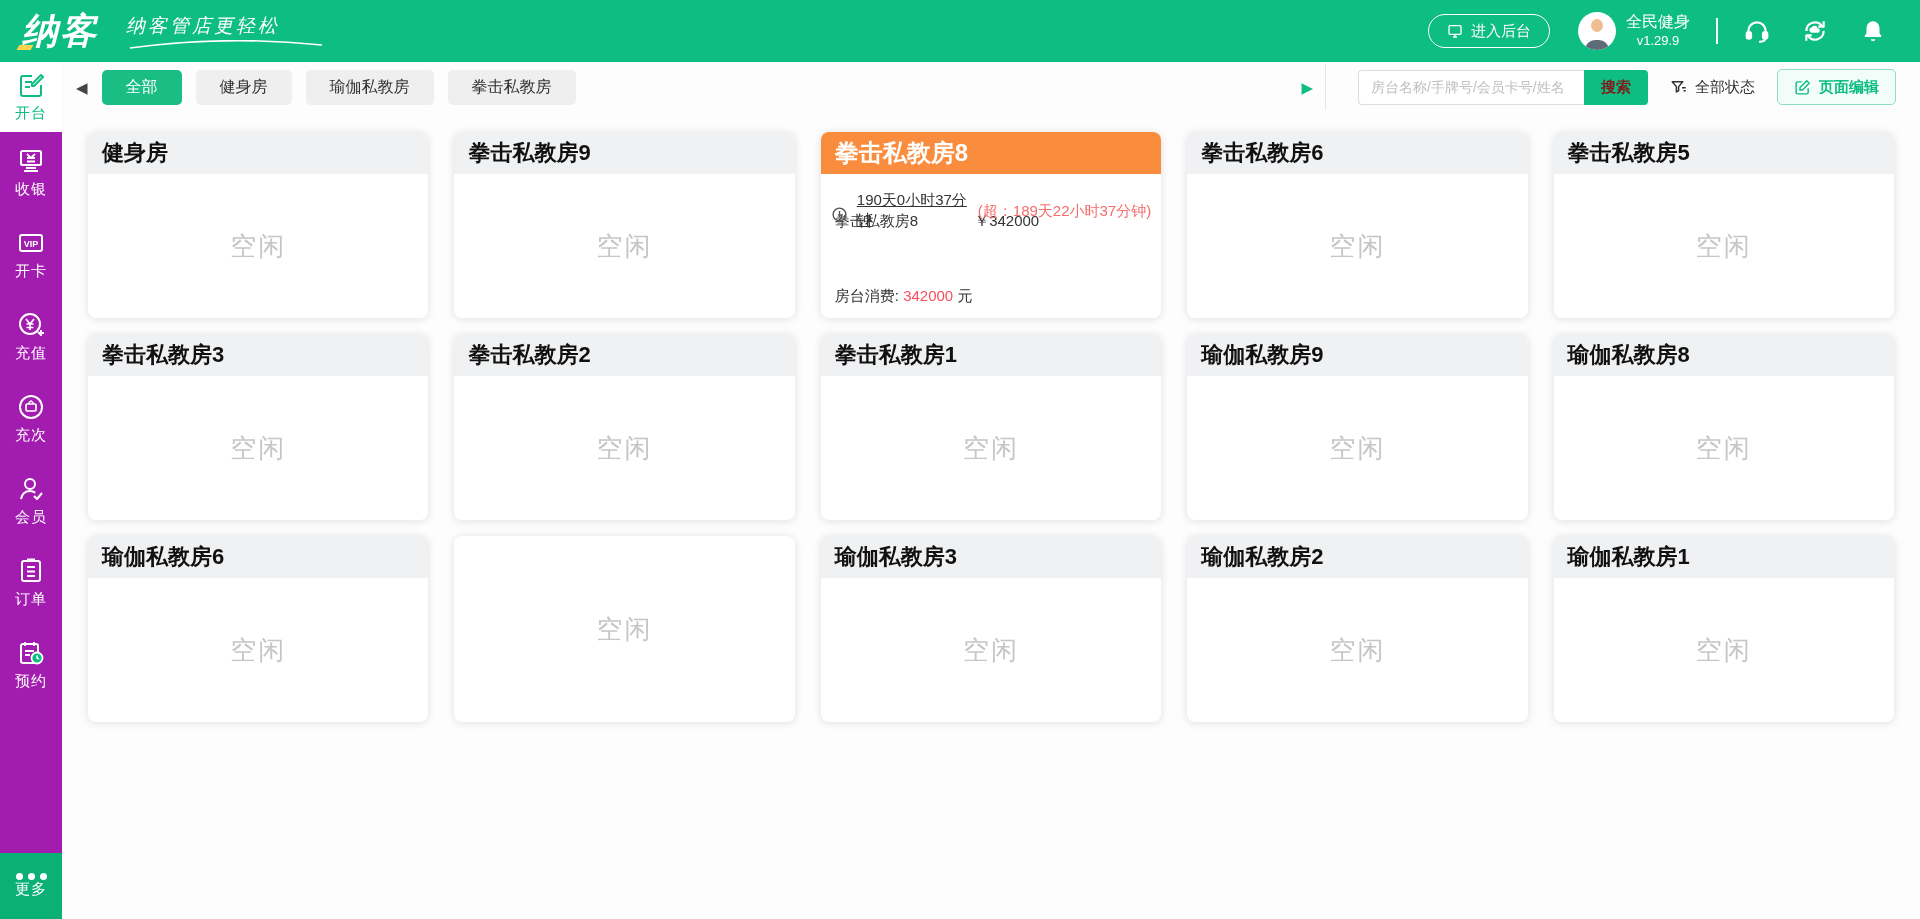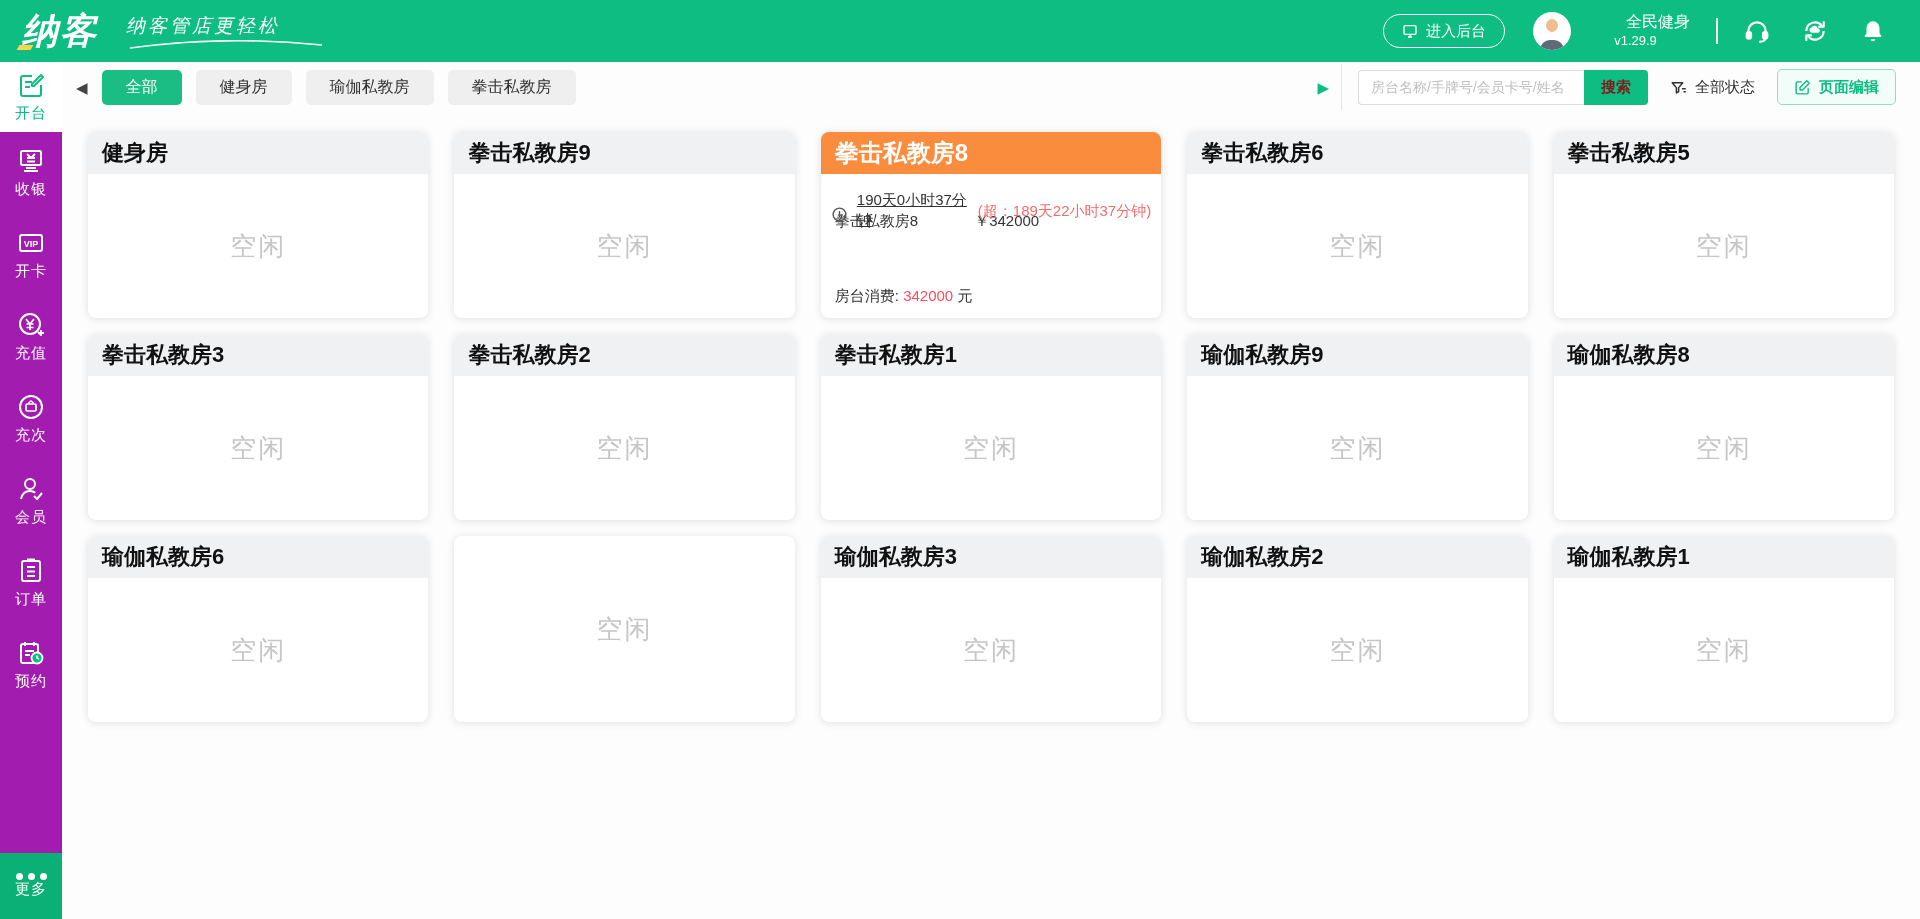--- a/index.html
+++ b/index.html
@@ -20,21 +20,21 @@
   .enter-btn { display:flex; align-items:center; gap:8px; border:1.5px solid #fff;
     border-radius:18px; height:34px; padding:0 18px; color:#fff; font-size:15px;
     background:transparent; cursor:pointer; }
   .avatar { width:38px; height:38px; border-radius:50%; background:#fff; margin-left:28px;
     position:relative; overflow:hidden; }
   .avatar .head { position:absolute; top:7px; left:13px; width:12px; height:13px;
     border-radius:50%; background:#f0bd8e; }
   .avatar .body { position:absolute; bottom:-6px; left:7px; width:24px; height:16px;
     border-radius:10px 10px 0 0; background:#5f6b77; }
   .store { color:#fff; text-align:center; margin-left:10px; line-height:1.3; }
-  .store-name { font-size:16px;margin-left:45px; }
+  .store-name { font-size:16px; }
   .store-ver { font-size:13px; }
   .vdiv { width:2px; height:26px; background:rgba(255,255,255,.95); margin:0 26px; }
   .top-icon { width:26px; height:26px; color:#fff; margin-right:32px; cursor:pointer; }
   .top-icon:last-child { margin-right:8px; }
   .top-icon svg { width:100%; height:100%; }
 
   
   .sidebar { position:fixed; top:62px; left:0; width:62px; height:857px;
     background:#a21caf; z-index:20; display:flex; flex-direction:column; }
   .side-item { height:82px; display:flex; flex-direction:column; align-items:center;
@@ -53,29 +53,29 @@
   .toolbar { position:fixed; top:62px; left:62px; width:1858px; height:50px;
     background:#fdfdfd; display:flex; align-items:center; padding:0 24px 0 14px; z-index:10; }
   .scroll-arrow { font-size:15px; background:none; border:none; cursor:pointer; line-height:1; }
   .arrow-left { color:#444; margin-right:14px; }
   .arrow-right { color:#0dbd82; margin-left:auto; }
   .tabs { display:flex; gap:14px; }
   .tab { height:35px; padding:0 24px; border:none; border-radius:5px; background:#efefef;
     color:#333; font-size:16px; cursor:pointer; font-family:inherit; }
   .tab.active { background:#1abd84; color:#fff; }
   .tool-div { width:1px; height:46px; background:#e7e7e7; margin:0 16px 0 12px; }
-  .search-group { display:flex; }
+  .search-group { display:flex;margin-left:16px; }
   .search-input { width:226px; height:35px; border:1px solid #dcdcdc; border-right:none;
     border-radius:4px 0 0 4px; padding:0 12px; font-size:14px; color:#333; outline:none;
     font-family:inherit; background:#fff; }
   .search-input::placeholder { color:#bfbfbf; }
   .search-btn { width:64px; height:35px; border:none; border-radius:0 4px 4px 0;
     background:#0dbd82; color:#7f1d1d; font-size:15px; font-weight:bold; cursor:pointer;
     font-family:inherit; }
-  .status-filter { display:flex; align-items:flex-end; gap:7px; margin-left:22px;
+  .status-filter { display:flex; align-items:center; gap:7px; margin-left:22px;
     color:#333; font-size:15px; cursor:pointer; }
   .status-filter svg { width:18px; height:18px; color:#333; }
   .page-edit-btn { display:flex; align-items:center; gap:8px; margin-left:22px;
     height:36px; padding:0 16px; border:1px solid #8fdfbf; border-radius:5px;
     background:#f2fcf8; color:#0dbd82; font-size:15px; font-weight:bold; cursor:pointer;
     font-family:inherit; }
   .page-edit-btn svg { width:17px; height:17px; }
 
   
   .grid { position:fixed; top:112px; left:62px; width:1858px; height:807px;

